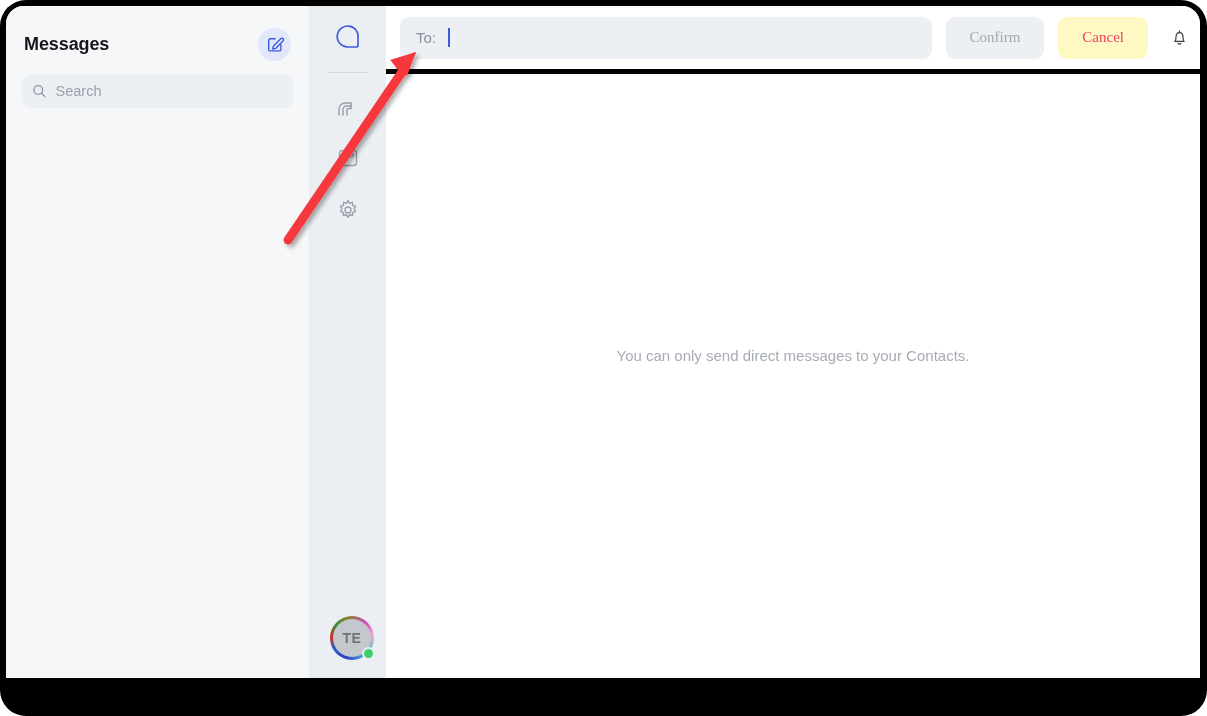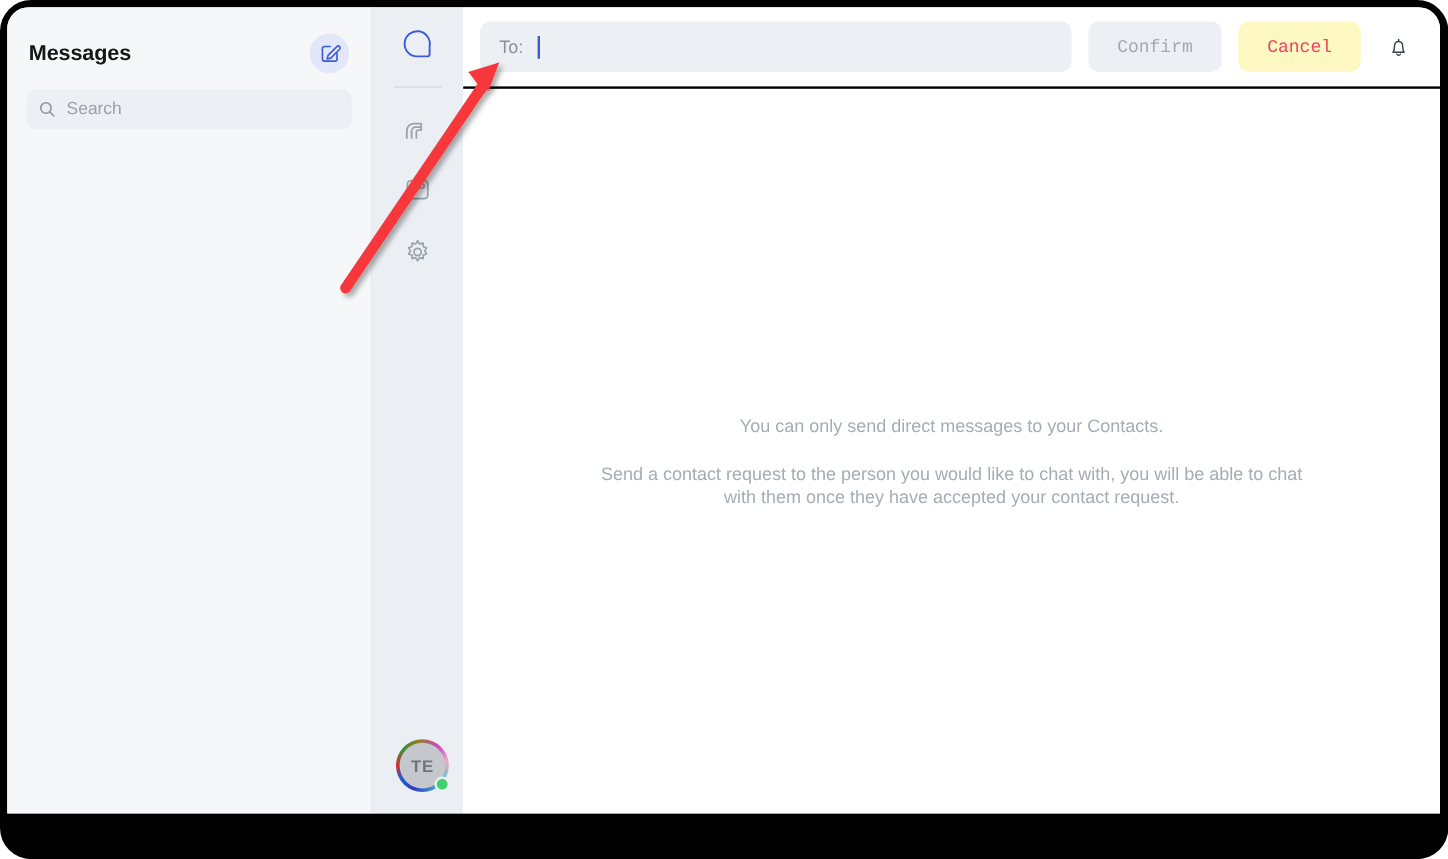--- a/index.html
+++ b/index.html
@@ -160,22 +160,22 @@
     background: #ffffff;
     position: relative;
     display: flex;
     flex-direction: column;
   }
   #main-header {
     height: 68px;
     flex: 0 0 68px;
     display: flex;
     align-items: center;
-    padding: 0 14px 0 14px;
-    border-bottom: 2px solid #000000;
+    padding: 0 0 0 14px;
+    border-bottom: 5px solid #000000;
     gap: 14px;
   }
   #to-field {
     flex: 1 1 auto;
     height: 42px;
     background: #eceff3;
     border-radius: 9px;
     display: flex;
     align-items: center;
     padding: 0 16px;
@@ -188,21 +188,21 @@
   #to-caret {
     width: 2px;
     height: 19px;
     background: #3b5bdb;
     margin-left: 12px;
   }
   .hdr-btn {
     height: 42px;
     border: none;
     border-radius: 9px;
-    font-family: Liberation Mono, monospace;
+    font-family: Liberation Serif, serif;
     font-size: 15px;
     cursor: pointer;
     padding: 0 24px;
     white-space: nowrap;
   }
   #confirm-button {
     background: #eceff3;
     color: #a3a8b0;
   }
   #cancel-button {
@@ -341,21 +341,20 @@
             <path d="M5.6 15.6 C5.6 15.6 6.9 14.6 6.9 11 C6.9 7.6 8.6 5.3 11 5.3 C13.4 5.3 15.1 7.6 15.1 11 C15.1 14.6 16.4 15.6 16.4 15.6 Z"></path>
             <path d="M9.3 17.6 A1.9 1.9 0 0 0 12.7 17.6"></path>
             <path d="M11 3.4 L11 5.3"></path>
           </svg>
         </button>
       </div>
 
       <div id="main-body">
         <div id="empty-state">
           <div id="empty-line1">You can only send direct messages to your Contacts.</div>
-          <div id="empty-line2">Send a contact request to the person you would like to chat with, you will be able to chat with them once they have accepted your contact request.</div>
         </div>
       </div>
     </div>
 
   </div>
 </div>
 
 <svg id="annotation">
   <defs>
     <filter id="arrowShadow" x="-40%" y="-40%" width="200%" height="200%">

